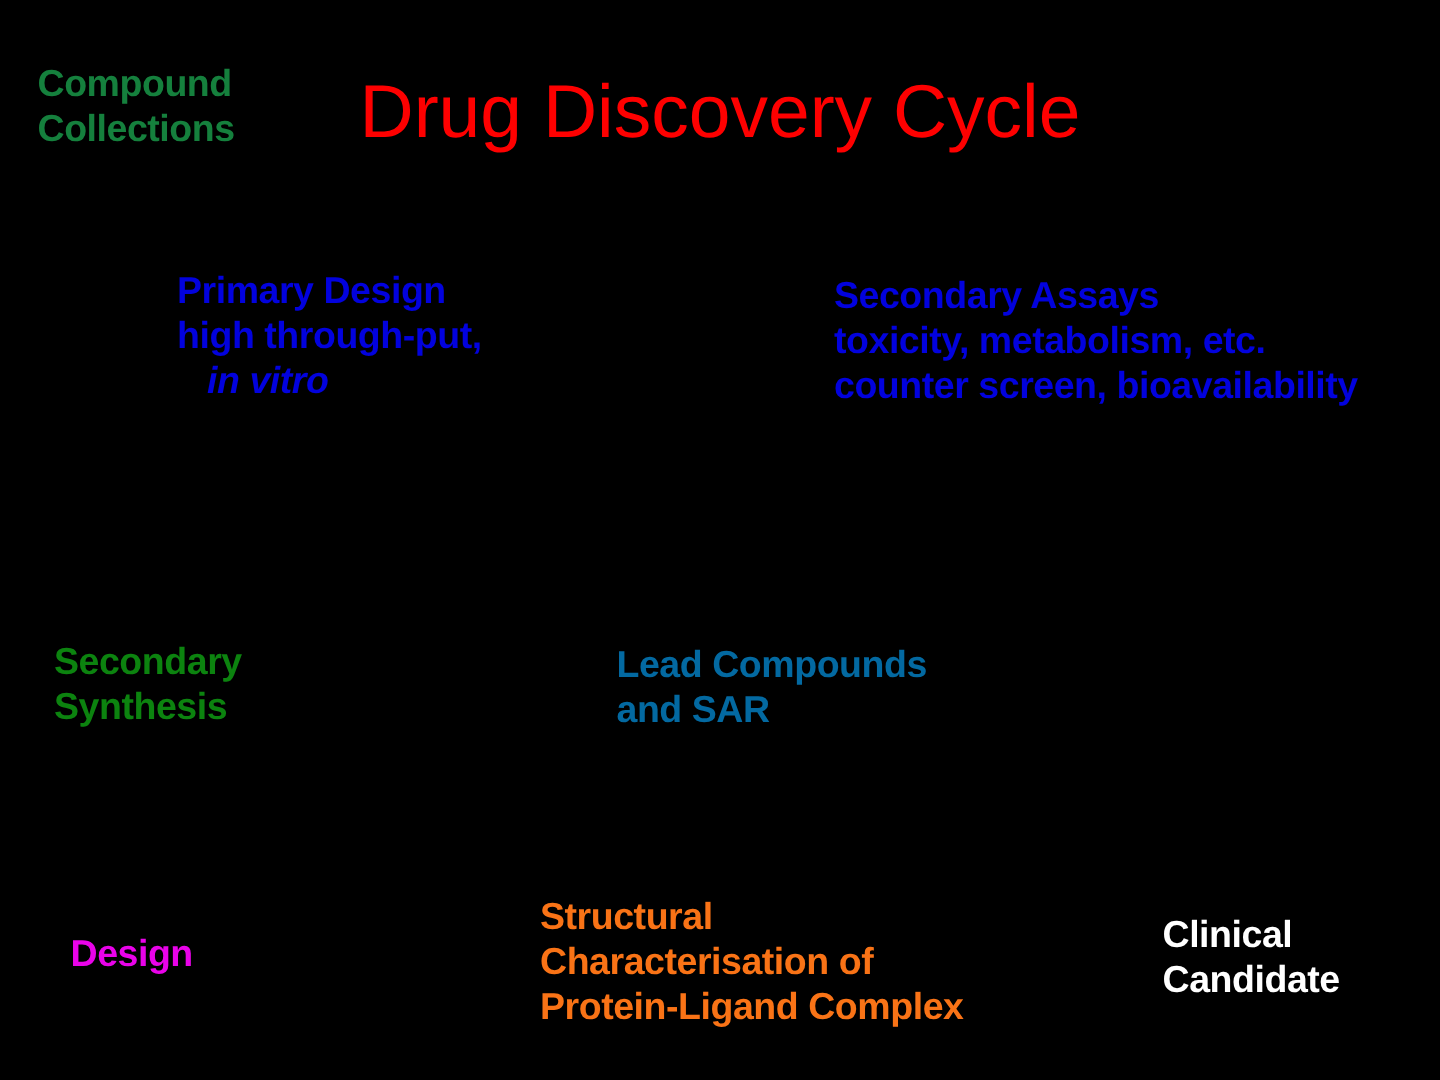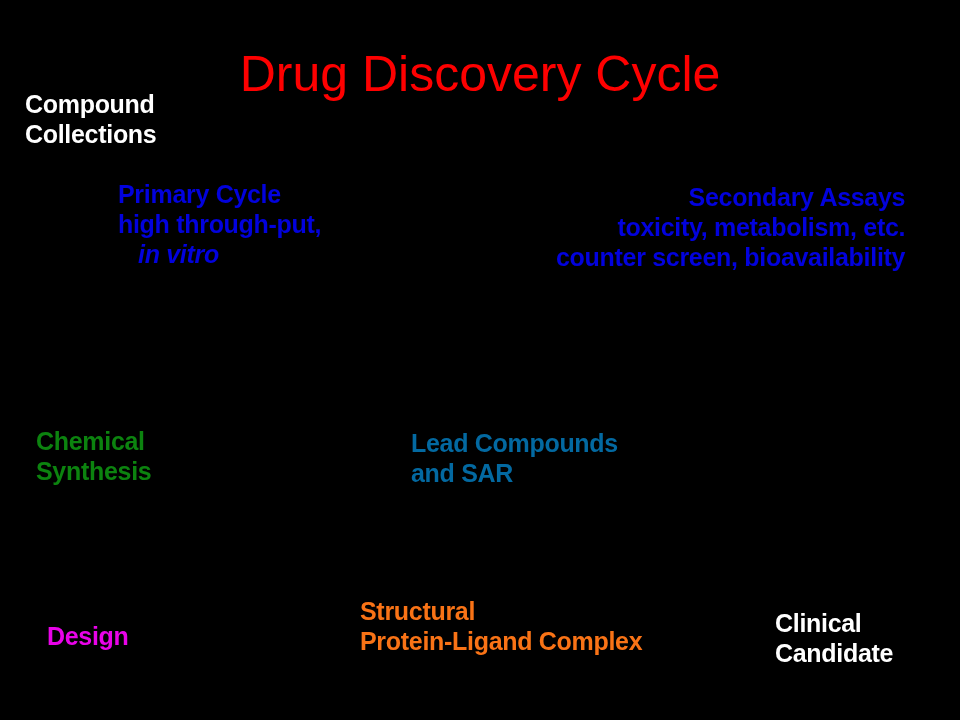--- a/index.html
+++ b/index.html
@@ -29,72 +29,73 @@
   .node {
     position: absolute;
     font-size: 25px;
     font-weight: 700;
     line-height: 30px;
     letter-spacing: -0.3px;
     white-space: nowrap;
   }
   .node-compound   { left: 25px;  top: 41px;  }
   .node-primary    { left: 118px; top: 179px; }
-  .node-secondary  { left: 556px; top: 182px; text-align: right; }
+  .node-secondary  { left: 556px; top: 182px; }
   .node-chemical   { left: 36px;  top: 426px; }
   .node-lead       { left: 411px; top: 428px; }
   .node-design     { left: 47px;  top: 621px; }
   .node-structural { left: 360px; top: 596px; }
   .node-clinical   { left: 775px; top: 608px; }
   .line { display: block; }
   .line.italic-indent {
     font-style: italic;
     margin-left: 20px;
   }
 </style>
 </head>
 <body>
 
 <div class="slide">
 
   <h1 class="title" style="color: rgb(254, 0, 0);">Drug Discovery Cycle</h1>
 
-  <div class="node node-compound" style="color: #ffffff; margin-top: 48px;">
+  <div class="node node-compound" style="color: #15803d;">
     <span class="line">Compound</span>
     <span class="line">Collections</span>
   </div>
 
   <div class="node node-primary" style="color: rgb(2, 2, 221);">
-    <span class="line">Primary Cycle</span>
+    <span class="line">Primary Design</span>
     <span class="line">high through-put,</span>
     <span class="line italic-indent">in vitro</span>
   </div>
 
   <div class="node node-secondary" style="color: rgb(2, 2, 221);">
     <span class="line">Secondary Assays</span>
     <span class="line">toxicity, metabolism, etc.</span>
     <span class="line">counter screen, bioavailability</span>
   </div>
 
   <div class="node node-chemical" style="color: rgb(12, 131, 15);">
-    <span class="line">Chemical</span>
+    <span class="line">Secondary</span>
     <span class="line">Synthesis</span>
   </div>
 
   <div class="node node-lead" style="color: #0369a1;">
     <span class="line">Lead Compounds</span>
     <span class="line">and SAR</span>
   </div>
 
   <div class="node node-design" style="color: rgb(233, 3, 233);">
     <span class="line">Design</span>
   </div>
 
   <div class="node node-structural" style="color: #f97316;">
     <span class="line">Structural</span>
+    <span class="line">Characterisation of</span>
     <span class="line">Protein-Ligand Complex</span>
   </div>
 
   <div class="node node-clinical" style="color: #ffffff;">
     <span class="line">Clinical</span>
     <span class="line">Candidate</span>
   </div>
 
 </div>
 

